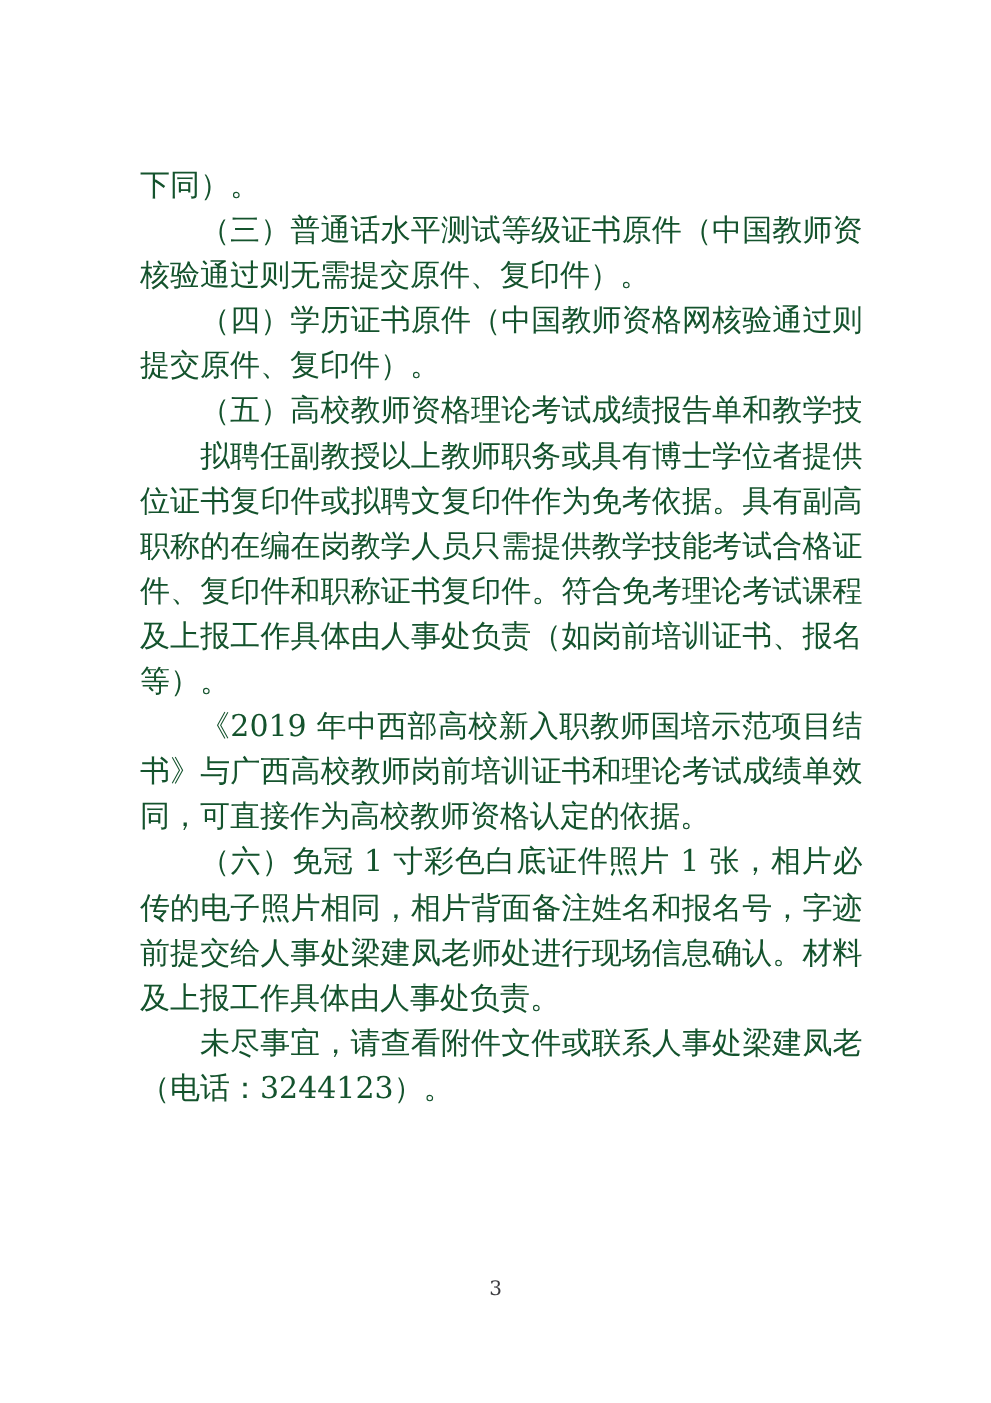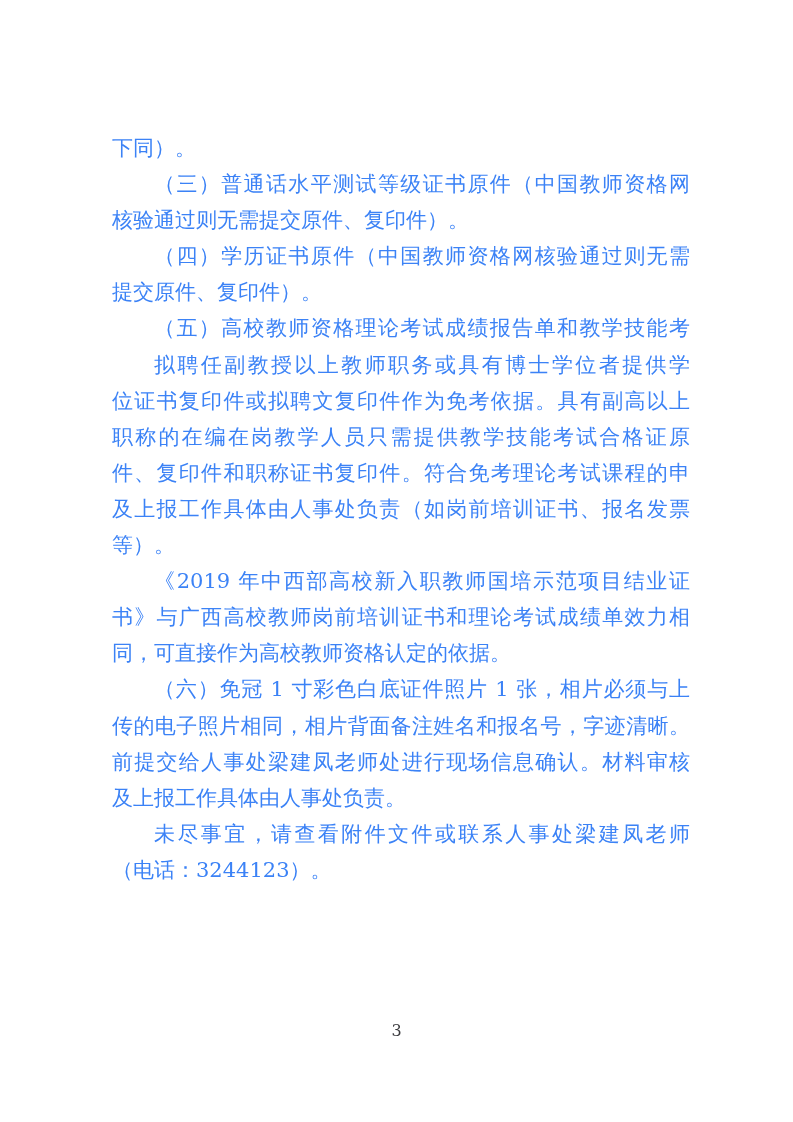--- a/index.html
+++ b/index.html
@@ -17,22 +17,22 @@
   .doc-page {
     position: absolute;
     inset: 0;
     background: #ffffff;
   }
   .doc-body {
     position: absolute;
     left: 112px;
     top: 130px;
     width: 578px;
-    color: #3b82f6;
-    font-size: 21px;
+    color: #14532d;
+    font-size: 24px;
     line-height: 36.1px;
   }
   .line {
     height: 36.1px;
     text-align: left;
     white-space: normal;
     overflow: hidden;
   }
   .line.fill {
     text-align: justify;

